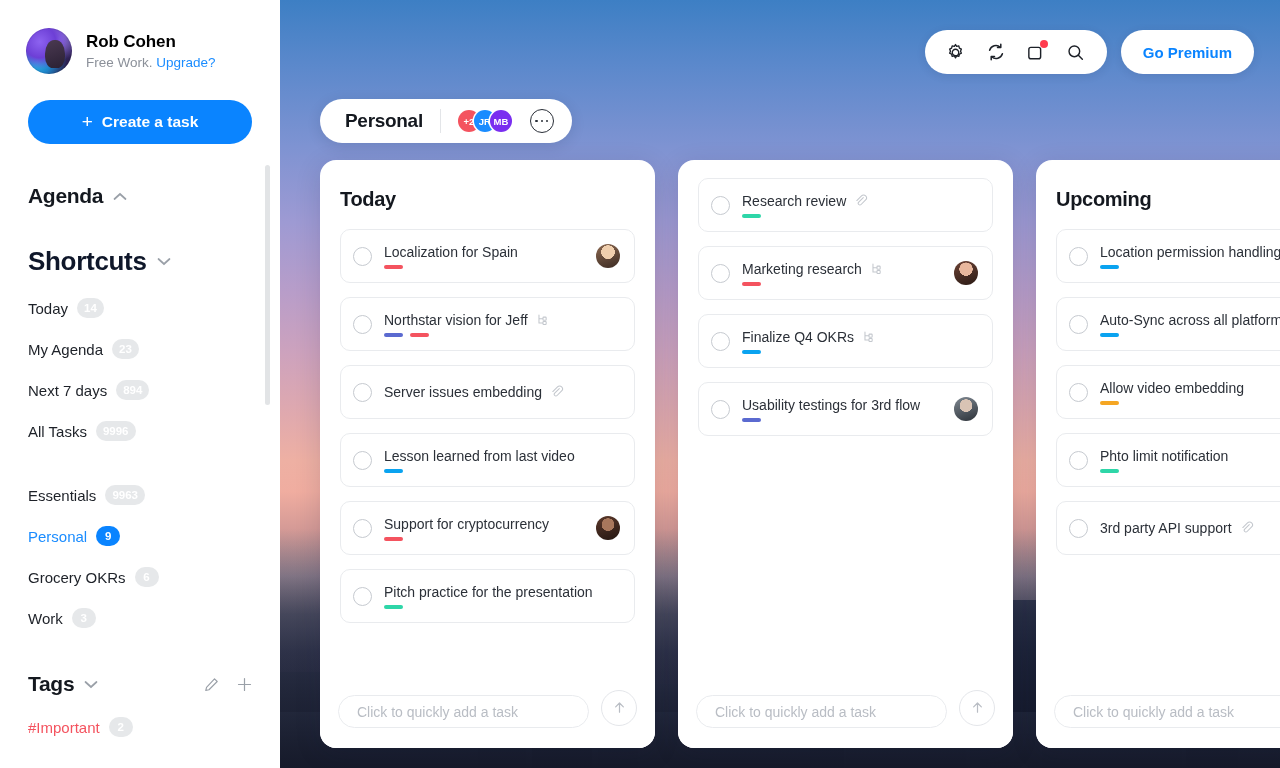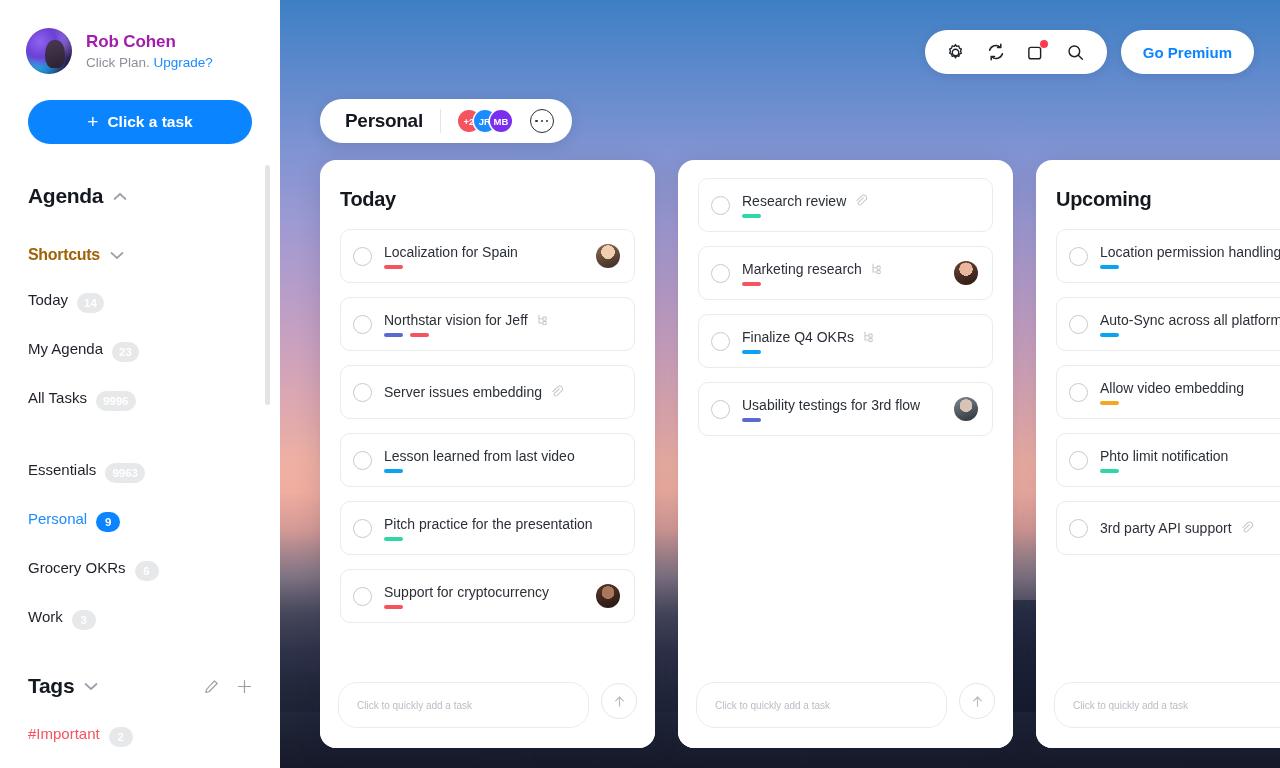--- a/index.html
+++ b/index.html
@@ -26,50 +26,50 @@
       radial-gradient(circle at 25% 70%, #35c2f0 0%, #1d84c9 30%, transparent 62%),
       linear-gradient(150deg, #6f4fd8 0%, #3a2a6b 48%, #241a3f 100%);
     box-shadow: inset 0 0 0 1px rgba(0,0,0,.07);
     position: relative; overflow: hidden; flex: 0 0 46px;
   }
   .avatar-photo::after {
     content: ""; position: absolute; left: 42%; top: 26%;
     width: 42%; height: 62%; border-radius: 48% 48% 40% 40%;
     background: linear-gradient(160deg, #4b3a52 0%, #2a2033 100%);
   }
-  .profile-name { font-size: 17px; font-weight: bold; color: #a21caf; letter-spacing: -.1px; }
+  .profile-name { font-size: 17px; font-weight: bold; color: #000000; letter-spacing: -.1px; }
   .profile-sub { font-size: 13.5px; color: #8b9099; margin-top: 3px; }
   .profile-sub .upgrade { color: #1a8cff; }
 
   .create-btn {
     margin: 26px 26px 0 28px; height: 44px; width: 224px;
     background: #0a84ff; border-radius: 22px; border: none;
     color: #fff; font-size: 15.5px; font-weight: bold;
     display: flex; align-items: center; justify-content: center; gap: 9px;
     cursor: pointer; font-family: inherit;
   }
   .create-btn .plus { font-size: 19px; font-weight: normal; line-height: 1; margin-top: -2px; }
 
   .nav { padding: 0 0 0 28px; margin-top: 40px; }
   .section-head { display: flex; align-items: center; gap: 10px; position: relative; }
   .section-title { font-size: 21px; font-weight: bold; color: #14181f; letter-spacing: -.3px; }
-  .section-title.accent { color: #a16207; font-size: 16px; }
+  .section-title.accent { color: #0f172a; font-size: 26px; }
   .chev { width: 14px; height: 9px; flex: 0 0 14px; display: block; }
   .chev path { stroke: #9aa0a8; stroke-width: 1.7; fill: none; stroke-linecap: round; }
   .sec-actions { margin-left: auto; display: flex; gap: 18px; padding-right: 28px; }
   .sec-actions svg { display: block; }
 
   .nav-item { display: flex; align-items: center; gap: 9px; margin-top: 21px; }
   .nav-label { font-size: 15px; color: #1d2128; }
   .nav-label.active { color: #1a8cff; }
   .nav-label.tag-red { color: #f4535f; }
   .badge {
     min-width: 24px; height: 20px; padding: 0 7px; border-radius: 10px;
     background: #e6e8ea; color: #ffffff; font-size: 11.5px; font-weight: bold;
-    display: inline-flex; align-items: center; justify-content: center; margin-top: 8px;
+    display: inline-flex; align-items: center; justify-content: center;
   }
   .badge.blue { background: #0a84ff; }
   .sb-track { position: absolute; left: 265px; top: 165px; width: 5px; height: 240px;
               background: #e2e4e6; border-radius: 3px; }
 
   .gap-lg { margin-top: 38px; }
   .gap-xl { margin-top: 44px; }
 
   
   .main { position: relative; flex: 1 1 auto; height: 768px; overflow: hidden; }
@@ -157,49 +157,49 @@
   .tags { display: flex; gap: 7px; margin-top: 5px; }
   .tag { width: 19px; height: 4px; border-radius: 2px; display: block; }
   .t-avatar { width: 24px; height: 24px; border-radius: 50%; flex: 0 0 24px; margin-left: 8px; overflow: hidden; }
   .mini-ico { flex: 0 0 auto; display: block; }
 
   .col-foot { padding: 0 18px 20px 18px; display: flex; align-items: center; gap: 12px;
               background: #fff; position: relative; }
   .col-foot::before { content: ""; position: absolute; left: 0; right: 0; top: -22px; height: 22px;
                       background: linear-gradient(180deg, rgba(255,255,255,0) 0%, #fff 100%); }
   .quick-input {
-    flex: 1 1 auto; height: 46px; border: 1px solid #e9ebee; border-radius: 19px;
-    padding: 0 18px; font-size: 10px; color: #3b4048; font-family: inherit; outline: none; background: #fff; margin-top: 8px;
+    flex: 1 1 auto; height: 33px; border: 1px solid #e9ebee; border-radius: 19px;
+    padding: 0 18px; font-size: 14px; color: #3b4048; font-family: inherit; outline: none; background: #fff; margin-top: 8px;
   }
   .quick-input::placeholder { color: #b9bdc4; }
   .send-btn { width: 36px; height: 36px; border-radius: 50%; border: 1px solid #e4e6ea;
               background: #fff; display: flex; align-items: center; justify-content: center;
               cursor: pointer; flex: 0 0 36px; }
 </style>
 </head>
 <body>
 
 <div id="app">
 
   <aside class="sidebar">
 
     <div class="profile">
       <div class="avatar-photo"></div>
       <div>
         <div class="profile-name">Rob Cohen</div>
         <div class="profile-sub">
-          <span>Click Plan.</span>
+          <span>Free Work.</span>
           <span class="upgrade">Upgrade?</span>
         </div>
       </div>
     </div>
 
     <button class="create-btn">
       <span class="plus">+</span>
-      <span>Click a task</span>
+      <span>Create a task</span>
     </button>
 
     <nav class="nav">
 
       <div class="section-head">
         <span class="section-title">Agenda</span>
         <svg class="chev" viewBox="0 0 14 9">
             <path d="M1.5 7 L7 2 L12.5 7"></path>
           </svg>
       </div>
@@ -211,20 +211,24 @@
               <path d="M1.5 2 L7 7 L12.5 2"></path>
             </svg>
         </div>
         <div class="nav-item">
           <span class="nav-label">Today</span>
           <span class="badge">14</span>
         </div>
         <div class="nav-item">
           <span class="nav-label">My Agenda</span>
           <span class="badge">23</span>
+        </div>
+        <div class="nav-item">
+          <span class="nav-label">Next 7 days</span>
+          <span class="badge">894</span>
         </div>
         <div class="nav-item">
           <span class="nav-label">All Tasks</span>
           <span class="badge">9996</span>
         </div>
       </div>
 
       <div class="gap-xl">
         <div class="nav-item">
           <span class="nav-label">Essentials</span>
@@ -394,39 +398,39 @@
               <span class="tags">
                   <i class="tag" style="background:#0aa3f0"></i>
                 </span>
             </span>
           </div>
 
           <div class="task">
             <span class="chk"></span>
             <span class="task-main">
               <span class="task-row">
+                <span class="task-title">Support for cryptocurrency</span>
+              </span>
+              <span class="tags">
+                  <i class="tag" style="background:#f4535f"></i>
+                </span>
+            </span>
+            <span class="t-avatar" style="background:radial-gradient(circle at 50% 36%,#a8775c 0 32%,transparent 33%),linear-gradient(160deg,#5c392b,#241611)"></span>
+          </div>
+
+          <div class="task">
+            <span class="chk"></span>
+            <span class="task-main">
+              <span class="task-row">
                 <span class="task-title">Pitch practice for the presentation</span>
               </span>
               <span class="tags">
                   <i class="tag" style="background:#2ed6a8"></i>
                 </span>
             </span>
-          </div>
-
-          <div class="task">
-            <span class="chk"></span>
-            <span class="task-main">
-              <span class="task-row">
-                <span class="task-title">Support for cryptocurrency</span>
-              </span>
-              <span class="tags">
-                  <i class="tag" style="background:#f4535f"></i>
-                </span>
-            </span>
-            <span class="t-avatar" style="background:radial-gradient(circle at 50% 36%,#a8775c 0 32%,transparent 33%),linear-gradient(160deg,#5c392b,#241611)"></span>
           </div>
 
         </div>
         <div class="col-foot">
           <input class="quick-input" placeholder="Click to quickly add a task" style="">
           <button class="send-btn">
             <svg width="15" height="15" viewBox="0 0 16 16">
               <path d="M8 13V3.4M3.9 7.4 8 3.2l4.1 4.2" fill="none" stroke="#b9bdc4" stroke-width="1.3" stroke-linecap="round" stroke-linejoin="round"></path>
             </svg>
           </button>

